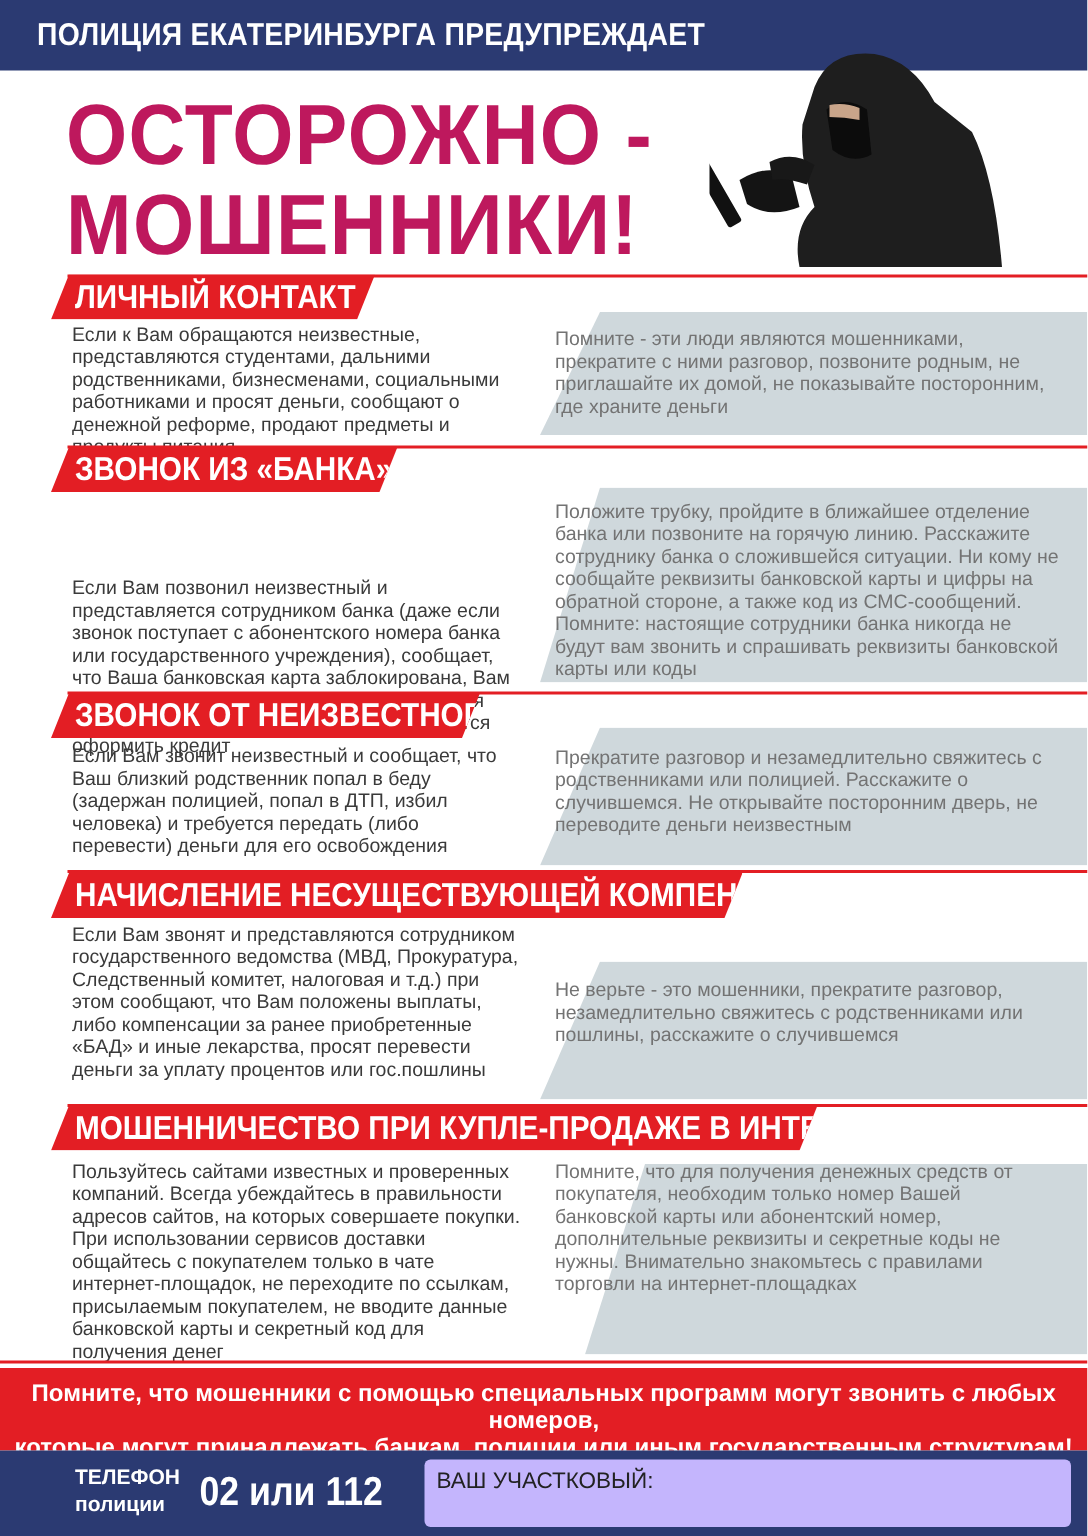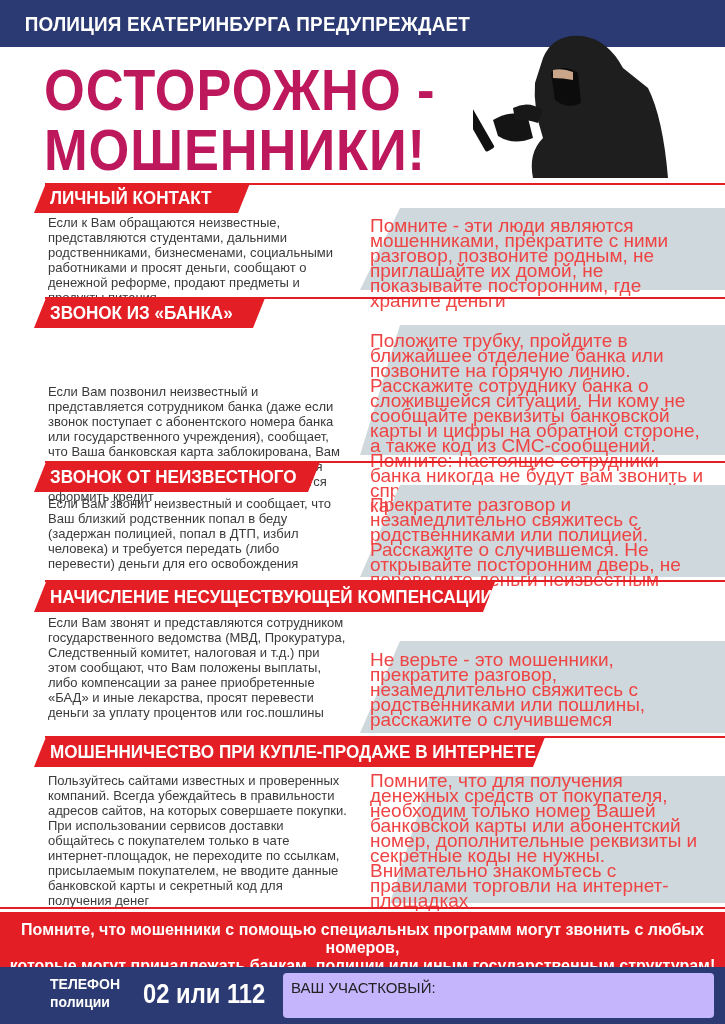--- a/index.html
+++ b/index.html
@@ -23,52 +23,52 @@
   }
   .headline div { transform: scaleX(0.92); transform-origin: left; white-space: nowrap; }
   .hooded {
     position: absolute; right: 52px; top: 28px; width: 200px; height: 150px;
   }
   .section-line {
     position: absolute; left: 45px; right: 0; height: 2px; background: #e31e24;
   }
   .section-tab {
     position: absolute; left: 34px; height: 30px; background: #e31e24; color: #fff;
-    font-weight: bold; font-size: 19px; line-height: 30px; padding-left: 16px;
+    font-weight: bold; font-size: 22px; line-height: 30px; padding-left: 16px;
     clip-path: polygon(12px 0, 100% 0, calc(100% - 12px) 100%, 0 100%);
     white-space: nowrap;
   }
   .section-tab span { display: inline-block; transform: scaleX(0.9); transform-origin: left; }
   .col-left {
     position: absolute; left: 48px; width: 300px;
     color: #3a3a3a; font-size: 13px; line-height: 15px;
   }
   .gray-panel {
     position: absolute; background: #cfd8dc; right: 0;
     clip-path: polygon(40px 0, 100% 0, 100% 100%, 0 100%);
   }
   .col-right {
     position: absolute; left: 370px; width: 340px;
-    color: #ef4444; font-size: 19px; line-height: 15px;
+    color: #737373; font-size: 13px; line-height: 15px;
   }
   .warnbar {
     position: absolute; left: 0; top: 912px; width: 725px; height: 55px;
     background: #e31e24; color: #fff; font-weight: bold; font-size: 16px;
     line-height: 18px; text-align: center; padding-top: 9px; box-sizing: border-box;
   }
   .footer {
     position: absolute; left: 0; top: 967px; width: 725px; height: 57px;
     background: #2b3a72;
   }
   .tel-label {
     position: absolute; left: 50px; top: 8px; color: #fff; font-weight: bold;
     font-size: 14px; line-height: 18px;
   }
   .tel-number {
-    position: absolute; left: 143px; top: 10px; color: #fff; font-weight: bold;
+    position: absolute; left: 133px; top: 10px; color: #fff; font-weight: bold;
     font-size: 27px; line-height: 34px;
   }
   .tel-number span { display: inline-block; transform: scaleX(0.88); transform-origin: left; }
   .officer-box {
     position: absolute; left: 283px; top: 6px; width: 431px; height: 45px;
     background: #c4b5fd; border-radius: 4px;
   }
   .officer-label {
     position: absolute; left: 8px; top: 6px; color: #222; font-size: 15px;
   }

